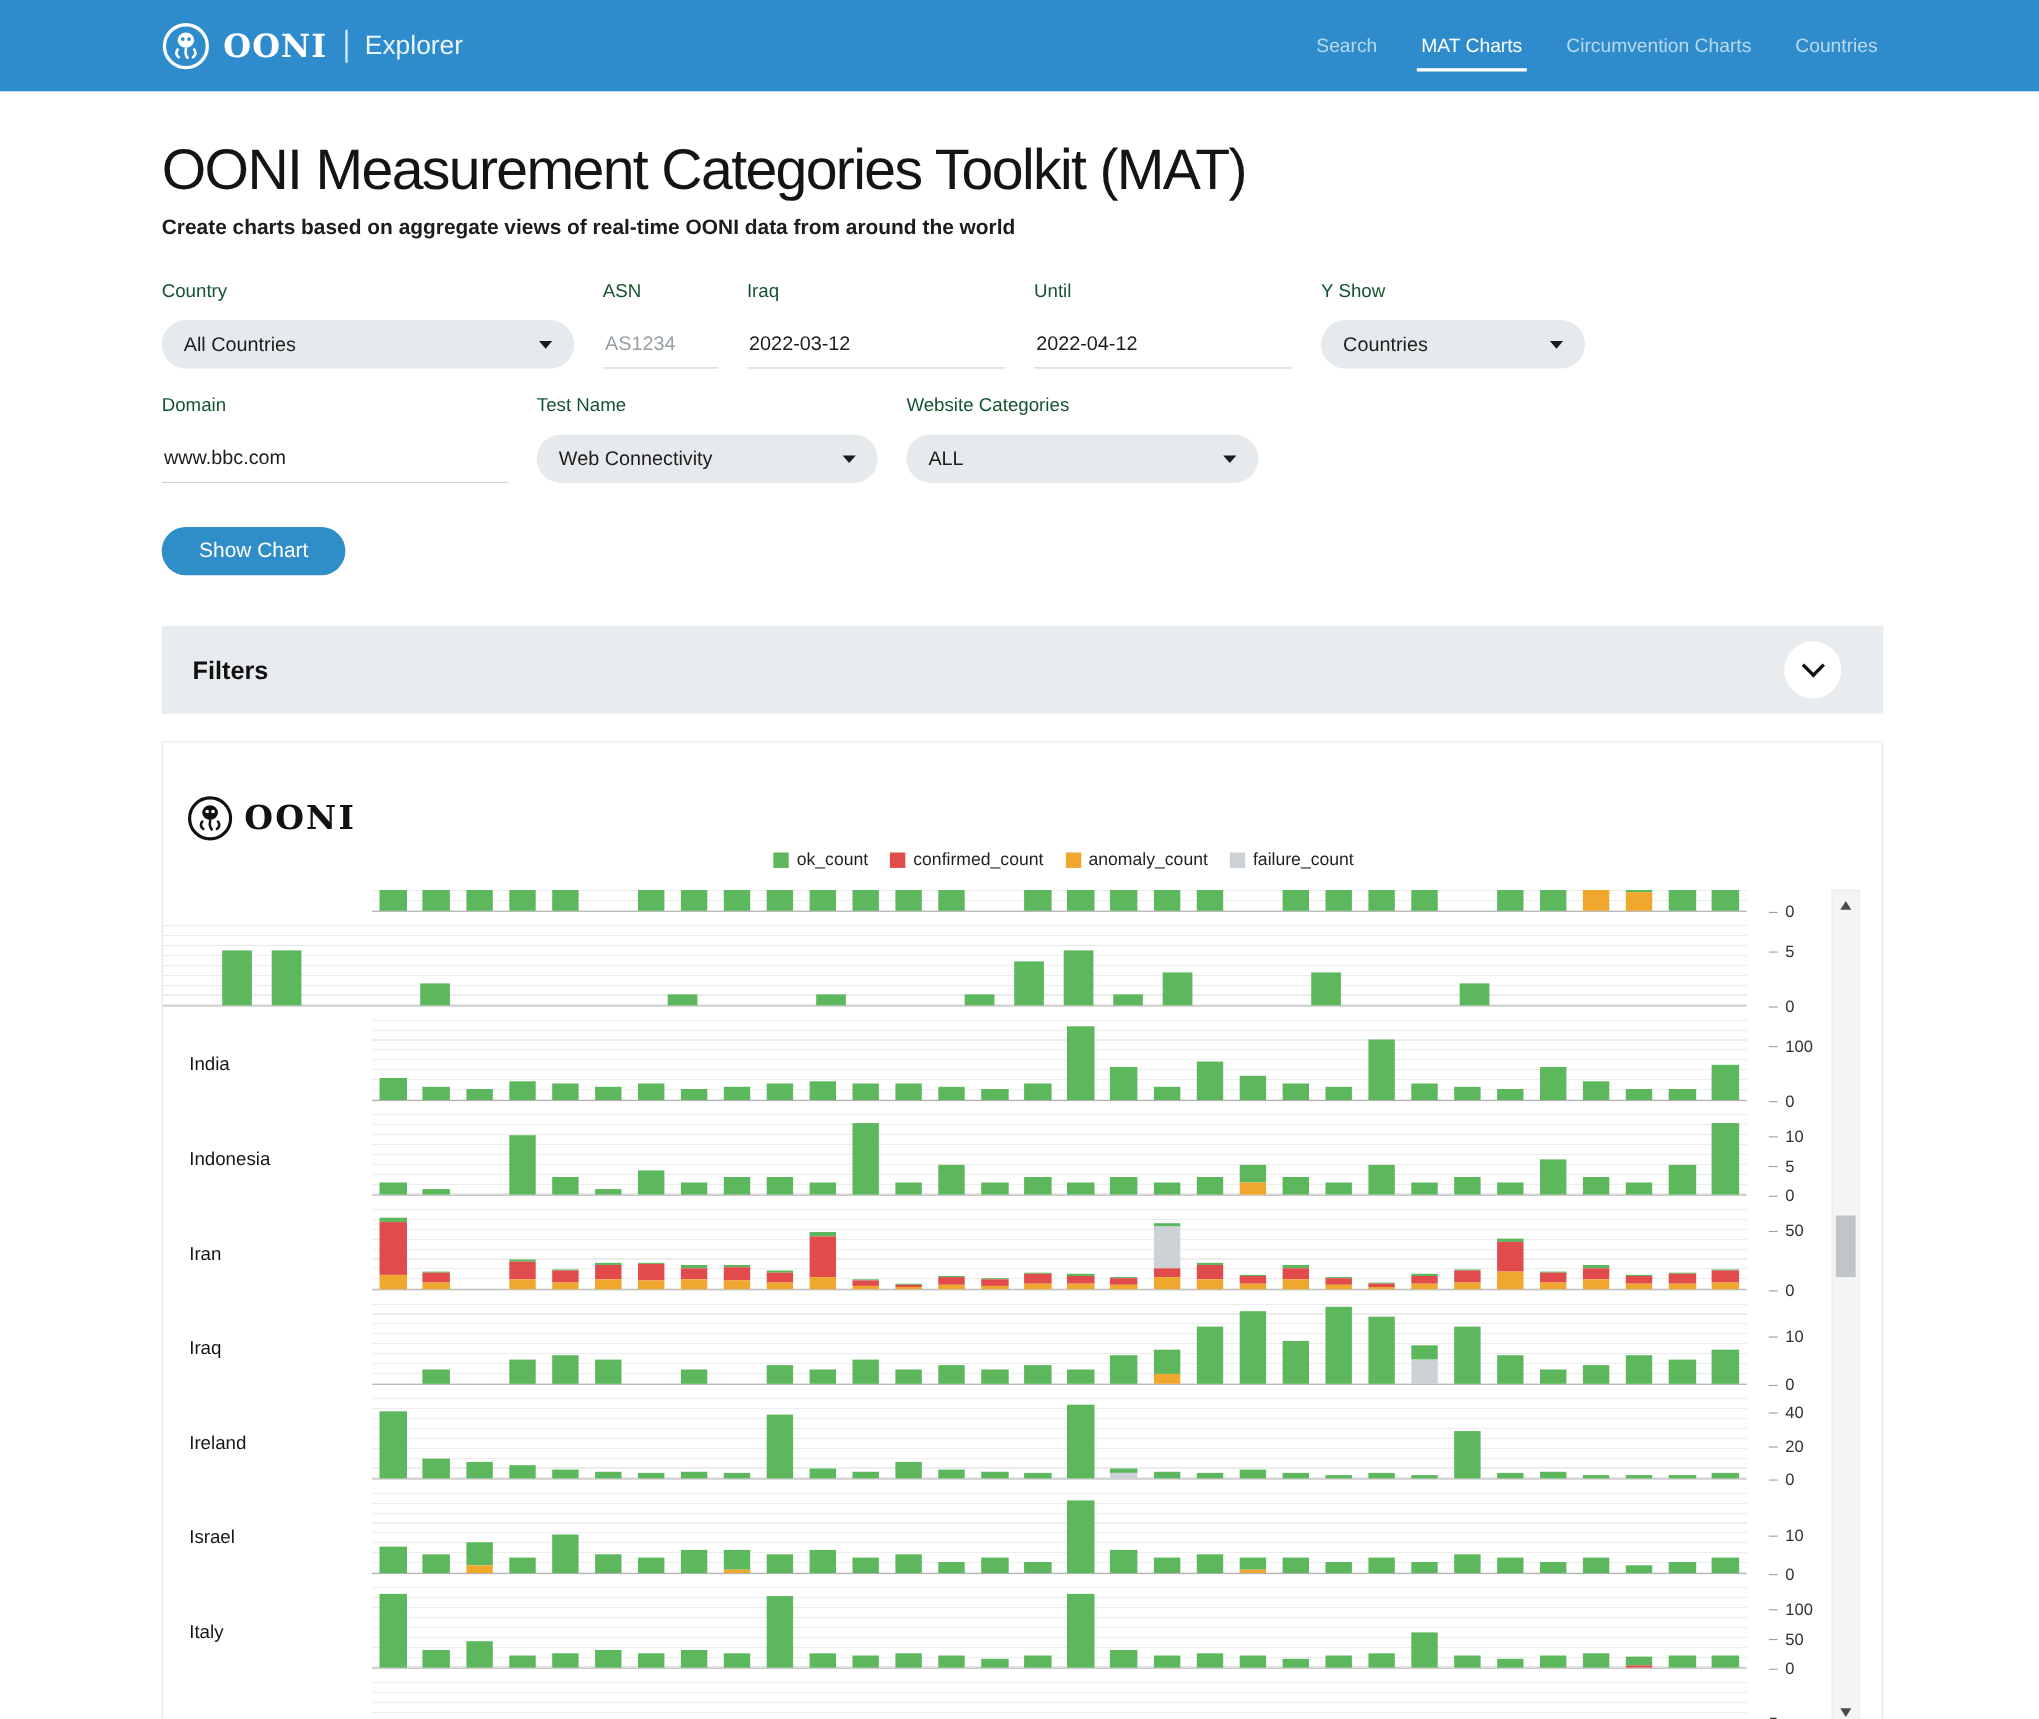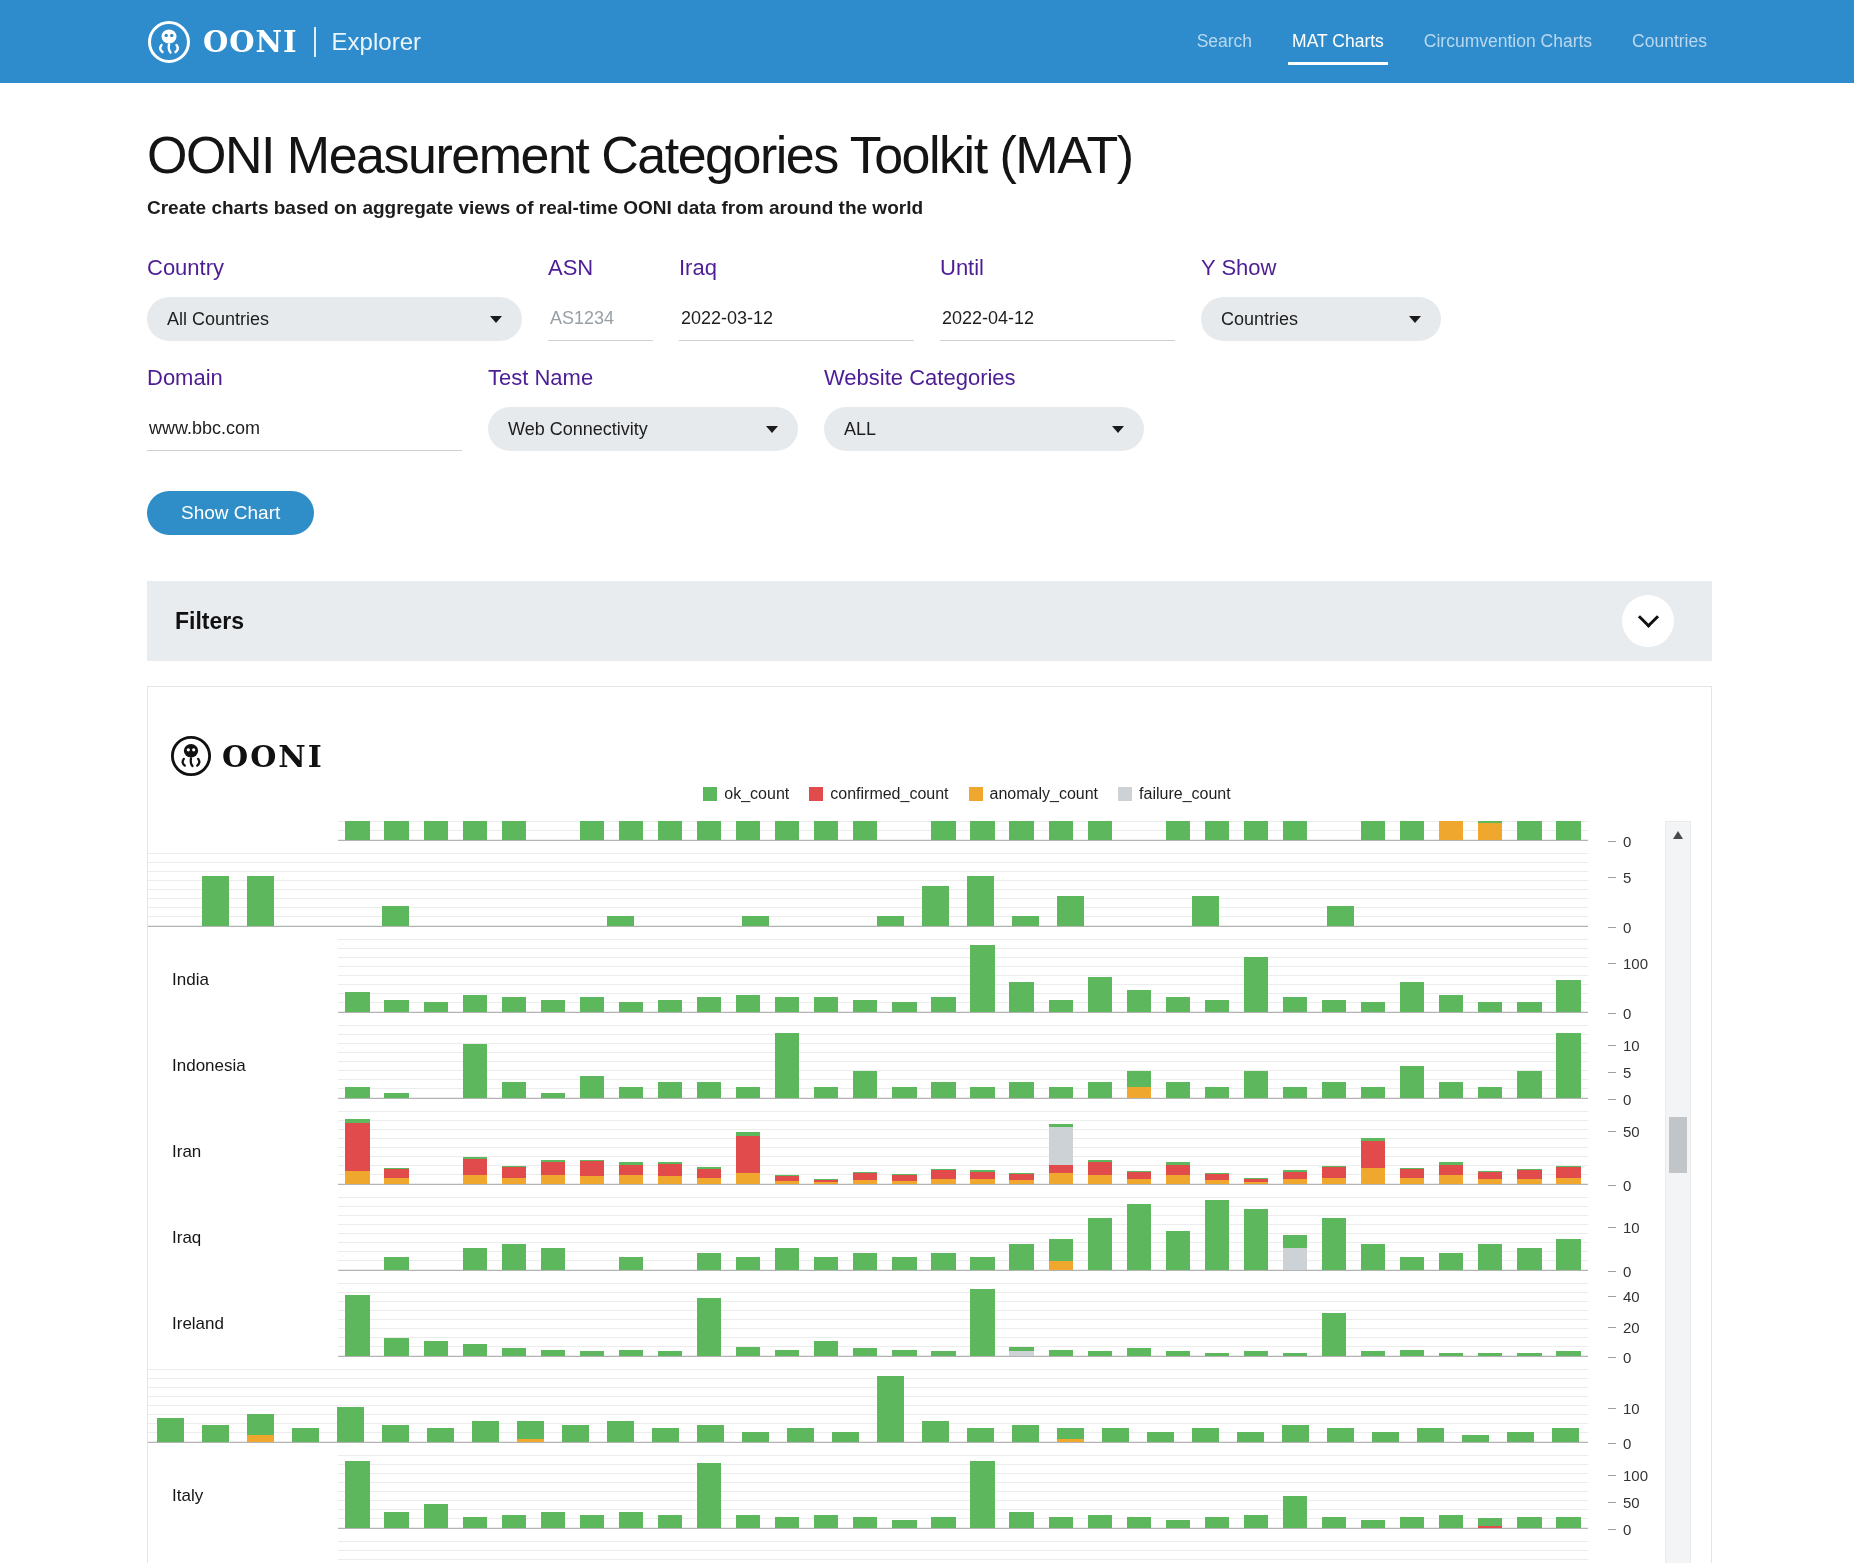--- a/index.html
+++ b/index.html
@@ -25,21 +25,21 @@
   .nav-item.active::after { content:""; position:absolute; left:-4px; right:-4px; bottom:18px; height:3px; background:#fff; }
   .nav-item.active { padding-top:0; }
 
   
   .container { width:1565px; margin-left:147px; }
   h1.page-title { font-size:52px; font-weight:400; letter-spacing:-1.5px; color:#141414; margin:42px 0 12px; }
   .page-subtitle { font-size:19px; font-weight:700; color:#1c1c1c; margin:0 0 36px; }
 
   
   .frow { display:flex; gap:26px; margin-bottom:24px; }
-  .field label { display:block; font-size:22px; color:#4c1d95; margin-bottom:16px; }
+  .field label { display:block; font-size:17px; color:#14532d; margin-bottom:16px; }
   .pill {
     background:#e7eaec; border-radius:24px; height:44px; display:flex;
     align-items:center; justify-content:space-between; padding:0 20px; font-size:18px; color:#1d1d1d; cursor:pointer;
   }
   .tri { width:0; height:0; border-left:6px solid transparent; border-right:6px solid transparent; border-top:7px solid #1b1b1b; }
   .uinput { width:100%; height:44px; border:none; border-bottom:1px solid #ccd1d5; background:transparent; font-size:18px; color:#1d1d1d; padding:0 2px; outline:none; font-family:"Liberation Sans",sans-serif;}
   .uinput::placeholder { color:#98a0a6; }
   .w-country{width:375px} .w-asn{width:105px} .w-from{width:235px} .w-until{width:235px} .w-x{width:245px} .w-y{width:240px}
   .w-test{width:310px} .w-domain{width:315px} .w-cat{width:320px}
 
@@ -982,20 +982,21 @@
               <div class="tickdash"></div>
               <span>20</span>
             </div>
             <div class="tick" style="bottom: 1px;">
               <div class="tickdash"></div>
               <span>0</span>
             </div>
           </div>
         </div>
         <div class="chart-row" style="height: 86px;">
+          <div class="row-label">Israel</div>
           <div class="row-plot">
             <div class="row-inner pos-b">
               <div class="bar" style="left: calc(0.59375%); width: calc(1.9375%);">
                 <div class="seg" style="height: 24.5px; background: rgb(93, 183, 93);"></div>
               </div>
               <div class="bar" style="left: calc(3.71875%); width: calc(1.9375%);">
                 <div class="seg" style="height: 17.5px; background: rgb(93, 183, 93);"></div>
               </div>
               <div class="bar" style="left: calc(6.84375%); width: calc(1.9375%);">
                 <div class="seg" style="height: 21px; background: rgb(93, 183, 93);"></div>

